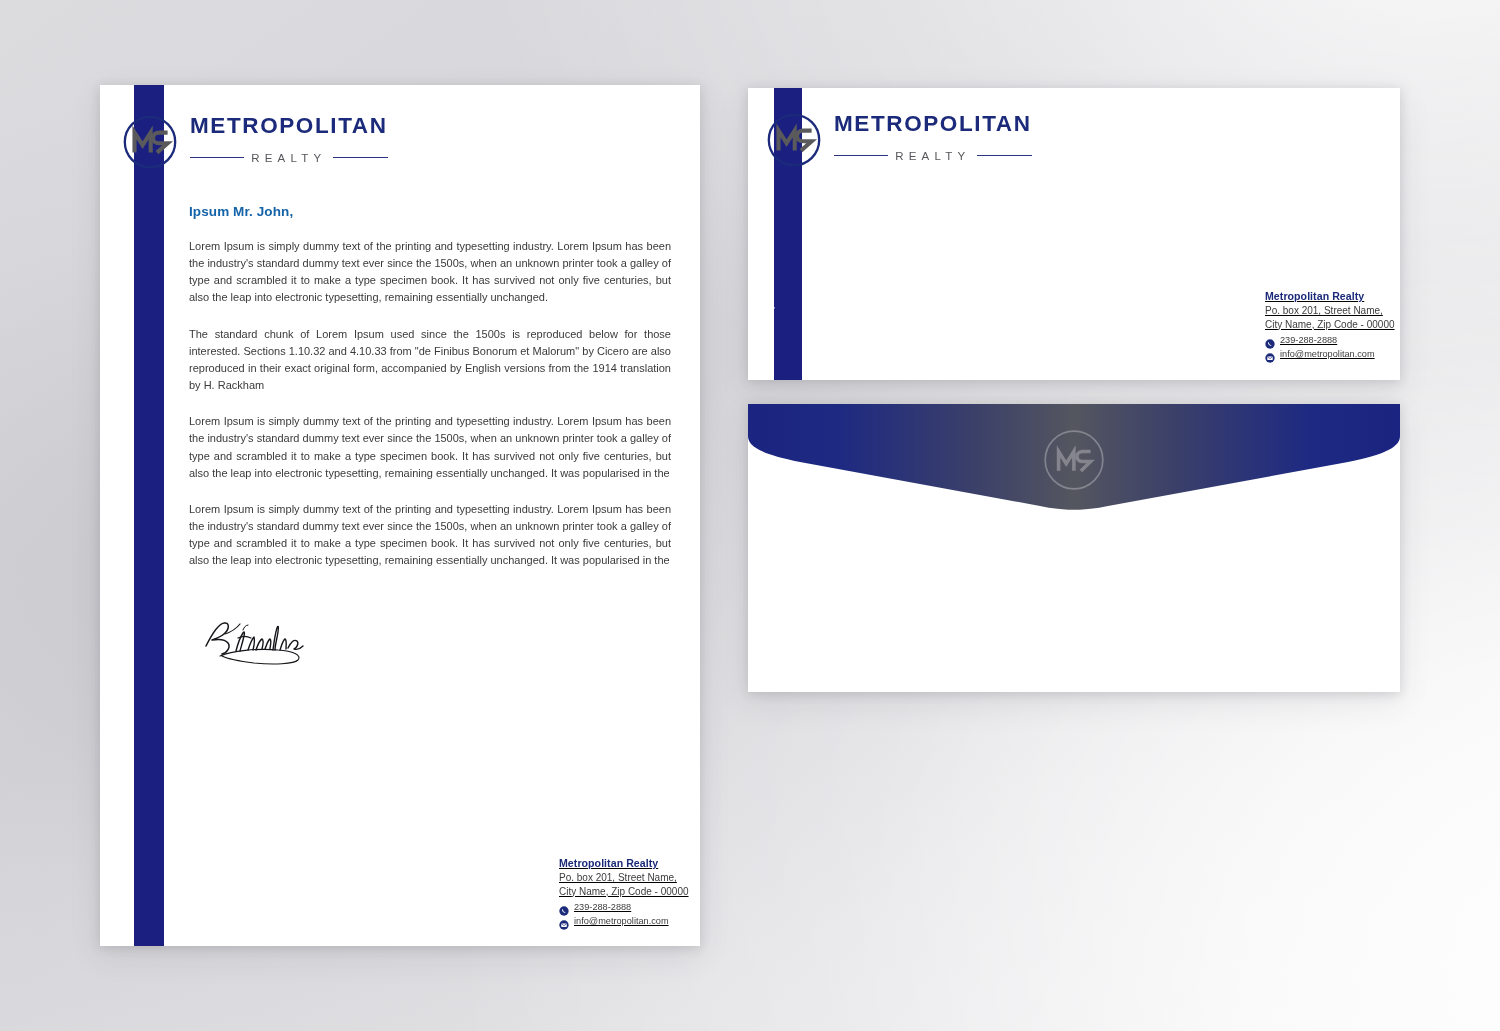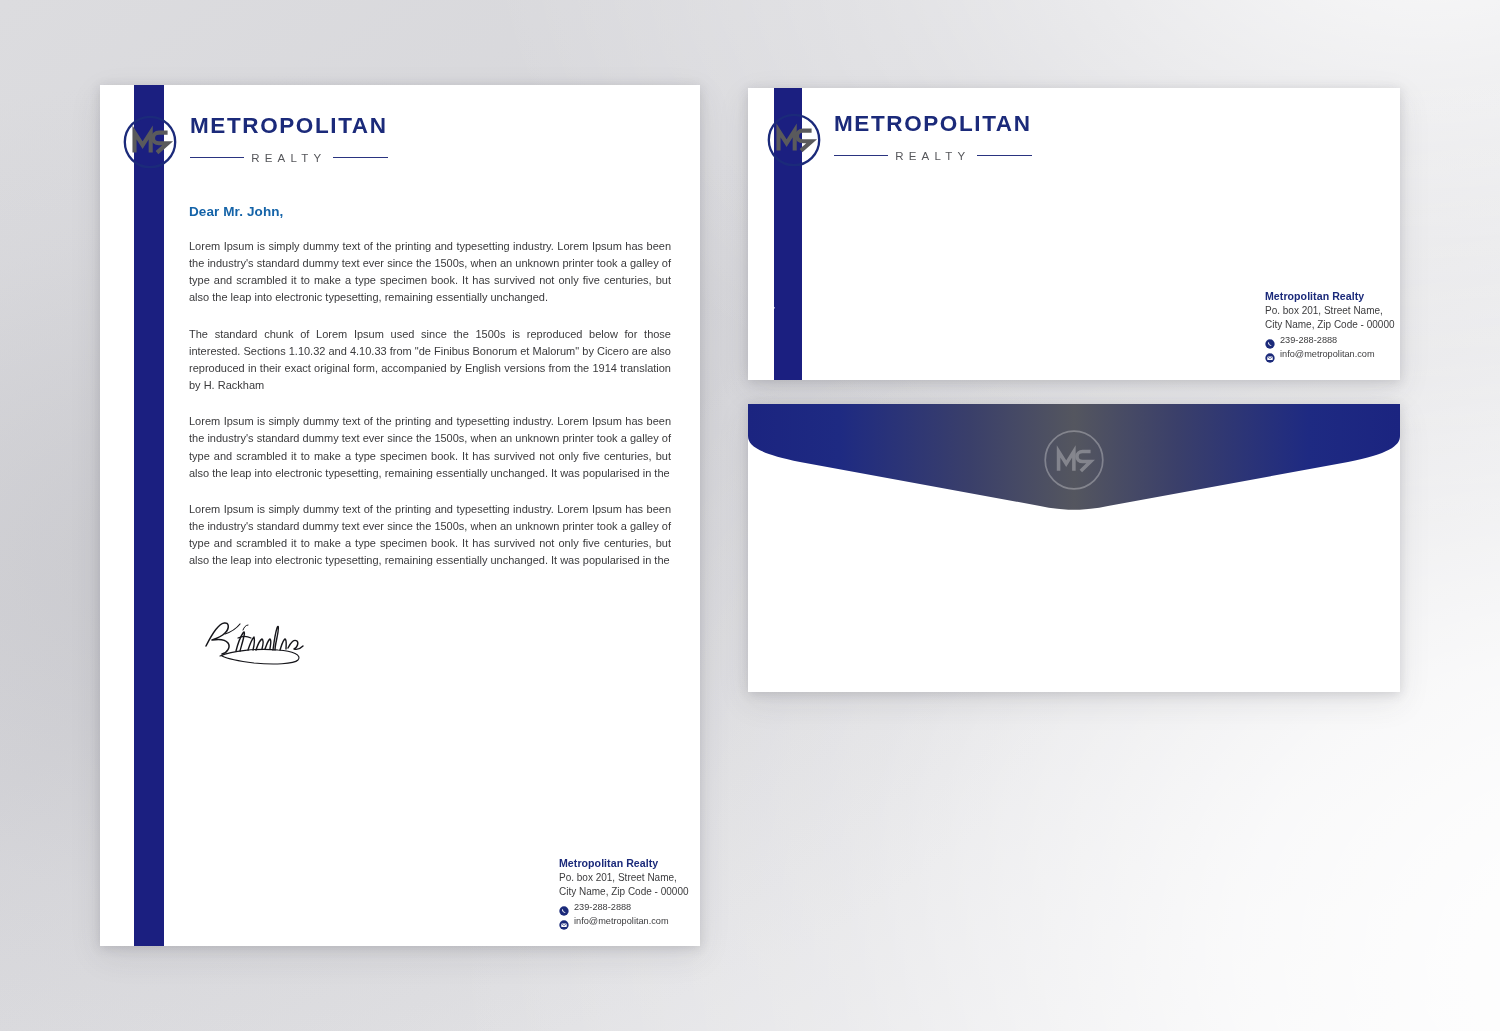--- a/index.html
+++ b/index.html
@@ -130,20 +130,21 @@
     position: absolute;
     left: 98px;
     top: 527px;
     width: 120px;
     height: 62px;
   }
 
   
   .contact {
     position: absolute;
+    text-decoration: underline;
   }
   #letterhead .contact { left: 459px; top: 772px; }
   .contact-name {
     font-size: 10.6px;
     font-weight: bold;
     color: #1b2a7a;
     margin-bottom: 2px;
     letter-spacing: 0.05px;
   }
   .contact-line {
@@ -220,21 +221,21 @@
       <div class="logo-name">METROPOLITAN</div>
       <div class="logo-sub-row">
         <span class="logo-rule"></span>
         <span class="logo-sub">REALTY</span>
         <span class="logo-rule"></span>
       </div>
     </div>
   </div>
 
   <div class="letter-body">
-    <p class="salutation">Dear Mr. John,</p>
+    <p class="salutation">Ipsum Mr. John,</p>
     <p class="para">Lorem Ipsum is simply dummy text of the printing and typesetting industry. Lorem Ipsum has been the industry's standard dummy text ever since the 1500s, when an unknown printer took a galley of type and scrambled it to make a type specimen book. It has survived not only five centuries, but also the leap into electronic typesetting, remaining essentially unchanged.</p>
     <p class="para">The standard chunk of Lorem Ipsum used since the 1500s is reproduced below for those interested. Sections 1.10.32 and 4.10.33 from "de Finibus Bonorum et Malorum" by Cicero are also reproduced in their exact original form, accompanied by English versions from the 1914 translation by H. Rackham</p>
     <p class="para">Lorem Ipsum is simply dummy text of the printing and typesetting industry. Lorem Ipsum has been the industry's standard dummy text ever since the 1500s, when an unknown printer took a galley of type and scrambled it to make a type specimen book. It has survived not only five centuries, but also the leap into electronic typesetting, remaining essentially unchanged. It was popularised in the</p>
     <p class="para last">Lorem Ipsum is simply dummy text of the printing and typesetting industry. Lorem Ipsum has been the industry's standard dummy text ever since the 1500s, when an unknown printer took a galley of type and scrambled it to make a type specimen book. It has survived not only five centuries, but also the leap into electronic typesetting, remaining essentially unchanged. It was popularised in the</p>
   </div>
 
   <div class="signature">
     <svg viewBox="0 0 120 62" width="120" height="62" aria-hidden="true">
       <g fill="none" stroke="#15151a" stroke-linecap="round" stroke-linejoin="round">
         <path d="M8 34 C14 22, 20 12, 26 11 C31 10, 32 16, 27 21 C23 25, 17 27, 14 28 C20 27, 27 27, 30 31 C33 35, 29 41, 24 42" stroke-width="1.5"></path>

